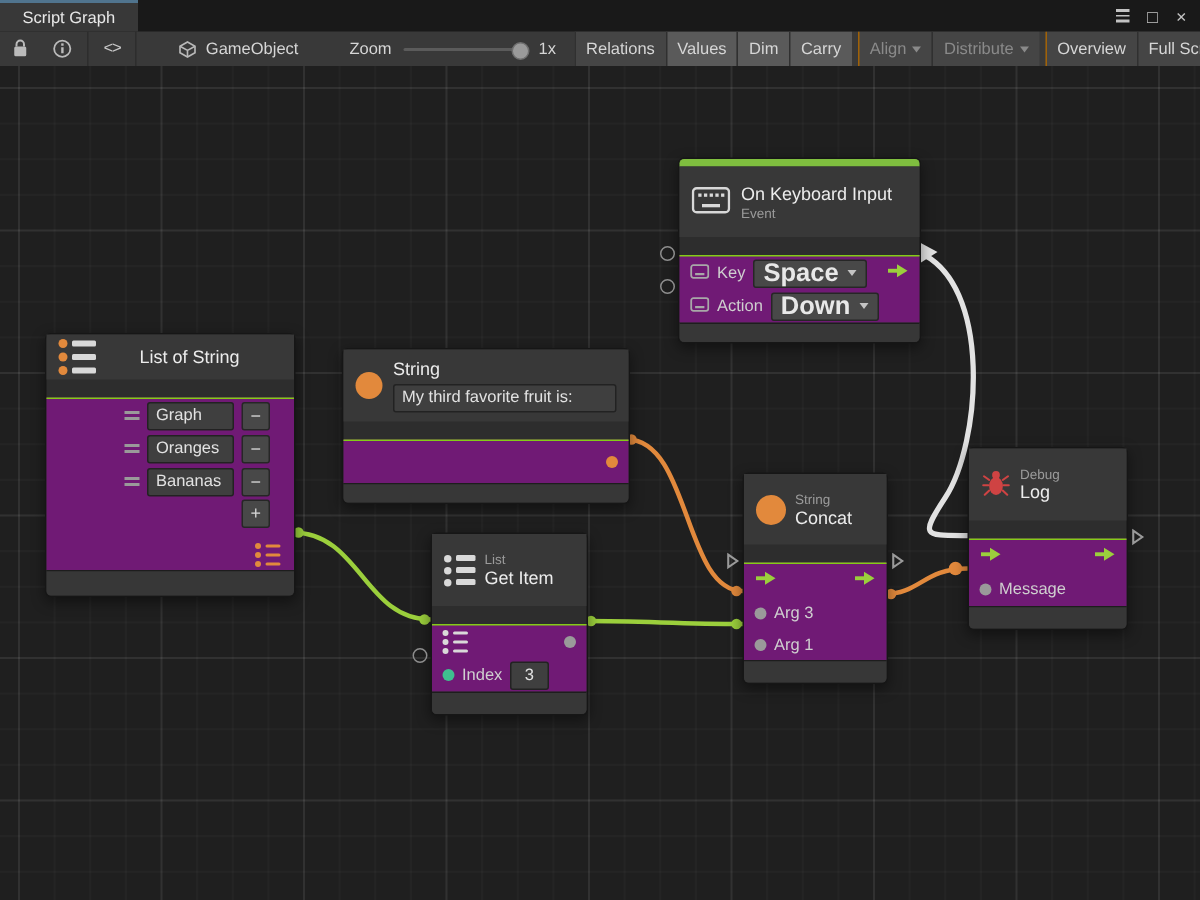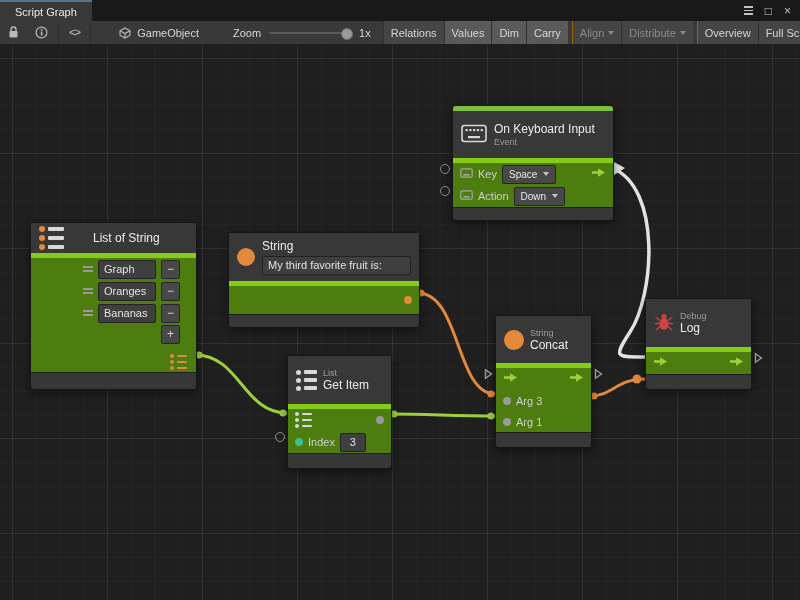--- a/index.html
+++ b/index.html
@@ -42,35 +42,35 @@
     background-position:12px 14px;}
   .wires{position:absolute;top:0;left:0;}
 
   
   .node{position:absolute;background:#2d2d2d;border:1px solid #161616;border-radius:4px;box-shadow:0 3px 9px rgba(0,0,0,0.45);}
   .event-bar{height:5px;background:#7fbe3f;border-radius:3px 3px 0 0;}
   .node-header{display:flex;align-items:center;gap:7px;padding:0 8px;background:#383838;}
   .hdr-col{display:flex;flex-direction:column;justify-content:center;gap:1px;min-width:0;}
   .node-title{font-size:12px;color:#ececec;line-height:13px;white-space:nowrap;}
   .node-sub{font-size:9px;color:#9b9b9b;line-height:10px;}
-  .node-ports{background:#4d7c0f;border-top:5px solid #84cc16;}
+  .node-ports{background:#701a75;border-top:1px solid #84cc16;margin-top:12px;}
   .port-row{display:flex;align-items:center;gap:5px;height:22px;padding:0 7px;}
   .port-label{font-size:11px;color:#cfcfcf;white-space:nowrap;}
   .grow{flex:1;}
   .node-footer{height:12px;background:#373737;border-top:1px solid #1d1d1d;border-radius:0 0 3px 3px;}
 
   .dot{width:8px;height:8px;border-radius:50%;flex:0 0 auto;}
   .dot.orange{background:#e2893c;}
   .dot.gray{background:#9a9a9a;}
   .dot.teal{background:#3fbf8f;}
   .dot.hollow{background:transparent;border:1.4px solid #8d8d8d;}
   .outside{position:absolute;}
 
   .field{display:flex;align-items:center;background:#3f3f3f;border:1px solid #222;border-radius:2px;height:17px;padding:0 5px;font-size:11px;color:#e2e2e2;white-space:nowrap;overflow:hidden;}
-  .dropdown{display:flex;align-items:center;gap:6px;background:#484848;border:1px solid #262626;border-radius:2px;height:17px;padding:0 6px;font-size:10px;color:#e8e8e8;}
+  .dropdown{display:flex;align-items:center;gap:6px;background:#484848;border:1px solid #262626;border-radius:2px;height:17px;padding:0 6px;font-size:17px;color:#e8e8e8;font-weight:bold;}
   .sq-btn{display:flex;align-items:center;justify-content:center;width:17px;height:17px;background:#484848;border:1px solid #262626;border-radius:2px;font-size:12px;color:#d8d8d8;line-height:1;flex:0 0 auto;}
 
   .circle-icon{border-radius:50%;background:#e2893c;flex:0 0 auto;}
   .circle-icon.lg{width:20px;height:20px;}
   .circle-icon.md{width:18px;height:18px;}
 
   .list-icon{display:flex;flex-direction:column;justify-content:center;gap:3px;flex:0 0 auto;}
   .list-icon .r{display:flex;align-items:center;gap:3px;}
   .list-icon .d{border-radius:50%;}
   .list-icon .b{border-radius:1px;}
@@ -471,20 +471,24 @@
           <span><svg width="15" height="11" viewBox="0 0 15 11">
                 <rect x="1" y="4.2" width="7" height="2.6" fill="#9bcf3c"></rect>
                 <path d="M7 1.2 L14 5.5 L7 9.8 Z" fill="#9bcf3c"></path>
               </svg></span>
           <span class="grow"></span>
           <span><svg width="15" height="11" viewBox="0 0 15 11">
                 <rect x="1" y="4.2" width="7" height="2.6" fill="#9bcf3c"></rect>
                 <path d="M7 1.2 L14 5.5 L7 9.8 Z" fill="#9bcf3c"></path>
               </svg></span>
         </div>
+        <div class="port-row">
+          <span class="dot gray"></span>
+          <span class="port-label">Message</span>
+        </div>
       </div>
       <div class="node-footer" style="height:14px;"></div>
       <span class="outside" style="right:-12px;top:53px;"><svg width="9" height="12" viewBox="0 0 9 12">
             <path d="M1.5 1.8 L7.5 6 L1.5 10.2 Z" fill="none" stroke="#9a9a9a" stroke-width="1.4"></path>
           </svg></span>
     </div>
 
   </div>
 </div>
 

